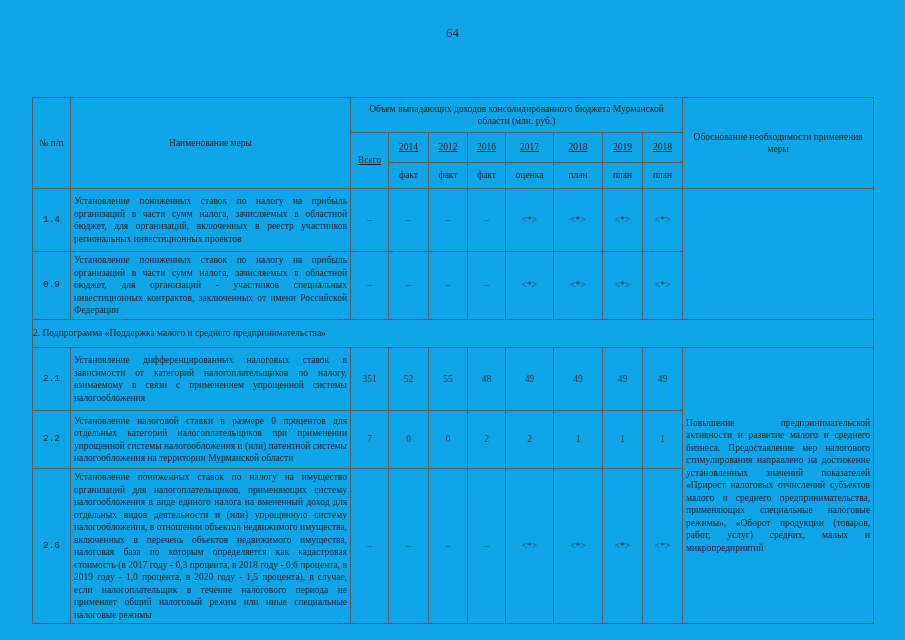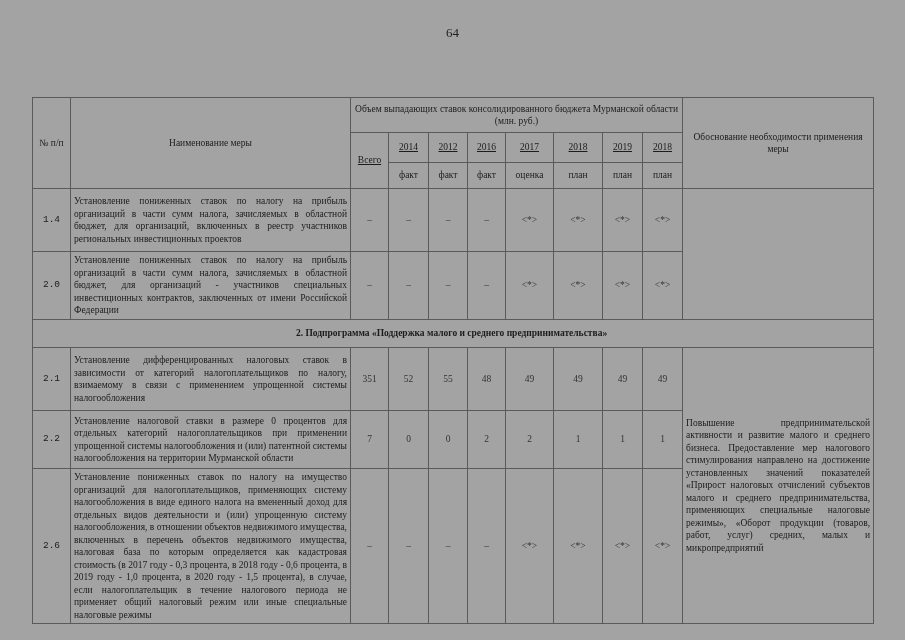--- a/index.html
+++ b/index.html
@@ -6,21 +6,21 @@
     margin: 0;
     padding: 0;
     background: #ffffff;
     font-family: "Liberation Serif", "DejaVu Serif", serif;
     color: #1c1c1c;
   }
   .page {
     position: relative;
     width: 905px;
     height: 640px;
-    background: #a3a3a3;
+    background: #0ea5e9;
     overflow: hidden;
   }
   .page-number {
     position: absolute;
     top: 25px;
     left: 0;
     width: 905px;
     text-align: center;
     font-size: 13px;
     color: #222;
@@ -56,24 +56,23 @@
   td.val { text-align: center; vertical-align: middle; color: #333; }
   
   td.nl { border-left-style: hidden; }
   tr.h1 td { height: 30px; }
   tr.h2 td { height: 25px; text-decoration: underline; }
   tr.h3 td { height: 21px; text-align: center; }
   tr.r14 td { height: 58px; }
   tr.r15 td { height: 63px; }
   tr.sect td {
     height: 23px;
-    text-align: center;
+    text-align: left;
     vertical-align: middle;
     padding-left: 0;
-    font-weight: bold;
   }
   tr.r21 td { height: 58px; }
   tr.r22 td { height: 53px; }
   tr.r23 td { height: 146px; }
 </style>
 </head>
 <body>
 
 <div class="page">
 
@@ -91,21 +90,21 @@
       <col style="width:49px">
       <col style="width:40px">
       <col style="width:40px">
       <col style="width:191px">
     </colgroup>
 
     <tbody>
         <tr class="h1">
       <td rowspan="3" class="c">№ п/п</td>
       <td rowspan="3" class="c">Наименование меры</td>
-      <td colspan="8" class="c">Объем выпадающих ставок консолидированного бюджета Мурманской области (млн. руб.)</td>
+      <td colspan="8" class="c">Объем выпадающих доходов консолидированного бюджета Мурманской области (млн. руб.)</td>
       <td rowspan="3" class="c">Обоснование необходимости применения меры</td>
     </tr>
     <tr class="h2">
       <td rowspan="2" class="c">Всего</td>
       <td class="c">2014</td>
       <td class="c">2012</td>
       <td class="c">2016</td>
       <td class="c">2017</td>
       <td class="c">2018</td>
       <td class="c">2019</td>
@@ -129,21 +128,21 @@
       <td class="val">–</td>
       <td class="val">–</td>
       <td class="val">&lt;*&gt;</td>
       <td class="val">&lt;*&gt;</td>
       <td class="val">&lt;*&gt;</td>
       <td class="val nl">&lt;*&gt;</td>
       <td rowspan="2" class="just-col"></td>
     </tr>
 
     <tr class="r15">
-      <td class="num">2.0</td>
+      <td class="num">0.9</td>
       <td class="j">Установление пониженных ставок по налогу на прибыль организаций в части сумм налога, зачисляемых в областной бюджет, для организаций - участников специальных инвестиционных контрактов, заключенных от имени Российской Федерации</td>
       <td class="val">–</td>
       <td class="val">–</td>
       <td class="val">–</td>
       <td class="val">–</td>
       <td class="val">&lt;*&gt;</td>
       <td class="val">&lt;*&gt;</td>
       <td class="val">&lt;*&gt;</td>
       <td class="val nl">&lt;*&gt;</td>
     </tr>

